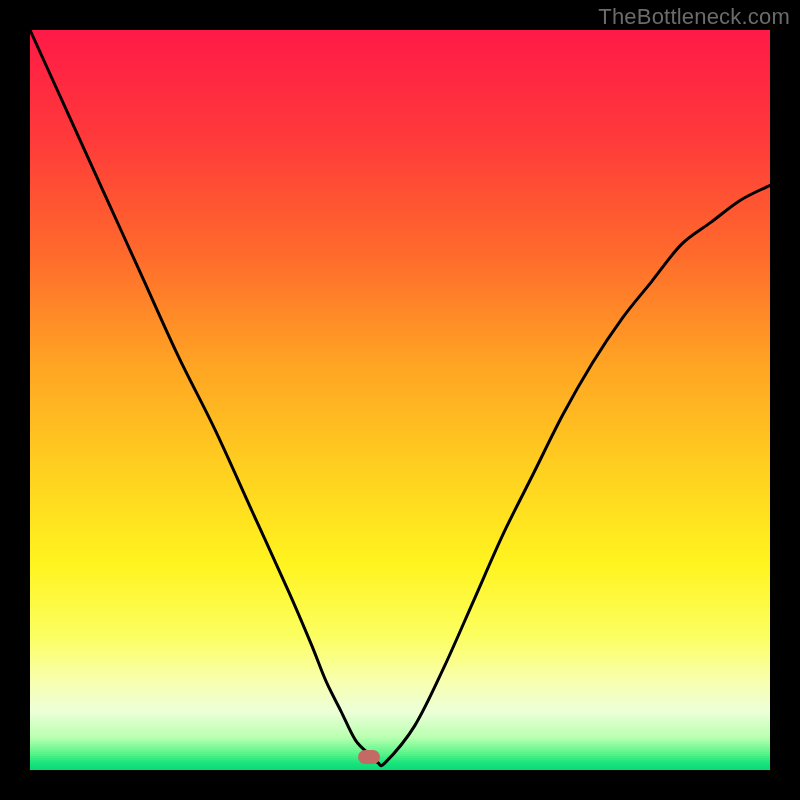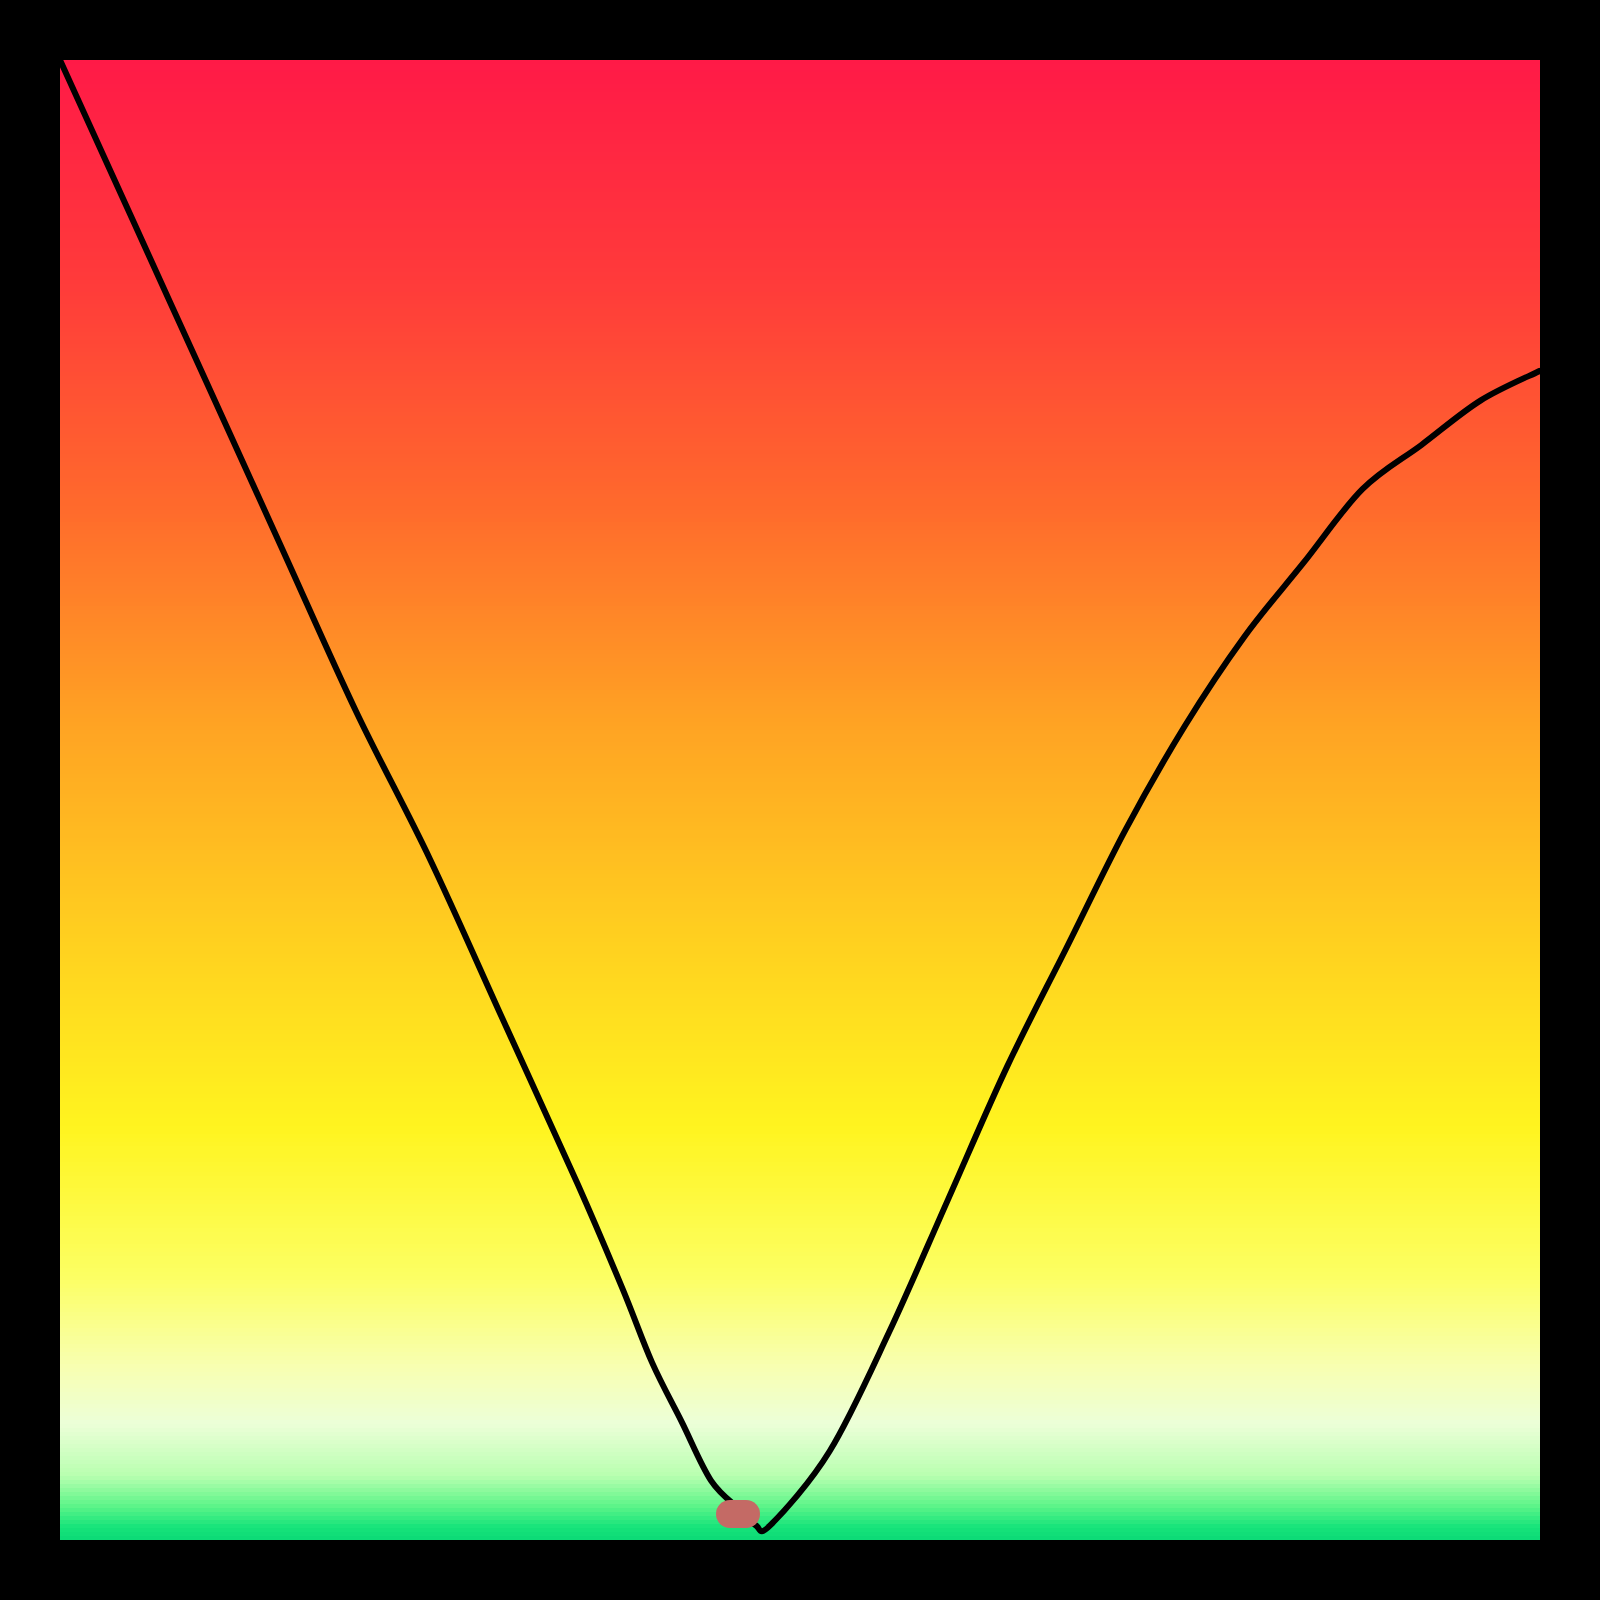--- a/index.html
+++ b/index.html
@@ -432,13 +432,14 @@
         <div class="gradient-band" style="top: 737.995px; height: 3px; background: rgb(13, 219, 119);"></div>
       </div>
 
     <svg class="curve-svg" viewBox="0 0 740 740" preserveAspectRatio="none">
       <path id="curve-path" d="M 0 0 C 6.166666666666667 13.566666666666663, 24.666666666666664 54.26666666666665, 37 81.39999999999998 C 49.333333333333336 108.5333333333333, 61.666666666666664 135.66666666666663, 74 162.79999999999995 C 86.33333333333333 189.93333333333328, 98.66666666666667 217.06666666666666, 111 244.2 C 123.33333333333333 271.3333333333333, 135.66666666666666 299.7, 148 325.59999999999997 C 160.33333333333334 351.49999999999994, 172.66666666666666 373.69999999999993, 185 399.59999999999997 C 197.33333333333334 425.5, 209.66666666666666 453.8666666666667, 222 481 C 234.33333333333334 508.1333333333333, 249.13333333333333 540.1999999999999, 259 562.4 C 268.8666666666667 584.6, 275.0333333333333 599.4000000000001, 281.2 614.2 C 287.3666666666667 629, 291.06666666666666 640.1, 296 651.2 C 300.93333333333334 662.3000000000001, 305.8666666666667 670.9333333333333, 310.8 680.8 C 315.73333333333335 690.6666666666666, 320.6666666666667 703, 325.6 710.4 C 330.53333333333336 717.8, 336.70000000000005 721.5, 340.40000000000003 725.2 C 344.1 728.9000000000001, 345.3333333333333 731.3666666666667, 347.79999999999995 732.6 C 350.2666666666666 733.8333333333334, 349.0333333333333 738.7666666666667, 355.2 732.6 C 361.3666666666667 726.4333333333334, 374.93333333333334 711.6333333333333, 384.8 695.6 C 394.6666666666667 679.5666666666667, 404.53333333333336 657.3666666666667, 414.40000000000003 636.4 C 424.2666666666667 615.4333333333333, 434.1333333333333 592, 444 569.8 C 453.8666666666667 547.5999999999999, 463.73333333333335 524.1666666666666, 473.6 503.2 C 483.4666666666667 482.23333333333335, 493.33333333333337 463.73333333333335, 503.20000000000005 444 C 513.0666666666667 424.26666666666665, 522.9333333333333 403.3, 532.8 384.8 C 542.6666666666666 366.3, 552.5333333333333 349.0333333333333, 562.4 332.99999999999994 C 572.2666666666667 316.9666666666666, 582.1333333333333 302.1666666666667, 592 288.6 C 601.8666666666667 275.03333333333336, 611.7333333333333 263.9333333333333, 621.6 251.59999999999997 C 631.4666666666667 239.26666666666662, 641.3333333333334 224.4666666666667, 651.2 214.60000000000002 C 661.0666666666667 204.73333333333335, 670.9333333333334 199.79999999999998, 680.8000000000001 192.39999999999998 C 690.6666666666667 184.99999999999997, 700.5333333333333 176.3666666666666, 710.4 170.19999999999993 C 720.2666666666667 164.03333333333327, 735.0666666666666 157.86666666666665, 740 155.39999999999998" fill="none" stroke="#000000" stroke-width="3" stroke-linecap="round" stroke-linejoin="round"></path>
     </svg>
 
     <div id="marker" class="marker" style="left: 328px; top: 720px; width: 22px; height: 14px; background: rgb(196, 106, 101);"></div>
   </div>
 
+  <div class="watermark">TheBottleneck.com</div>
 </div>
 
 </body></html>

